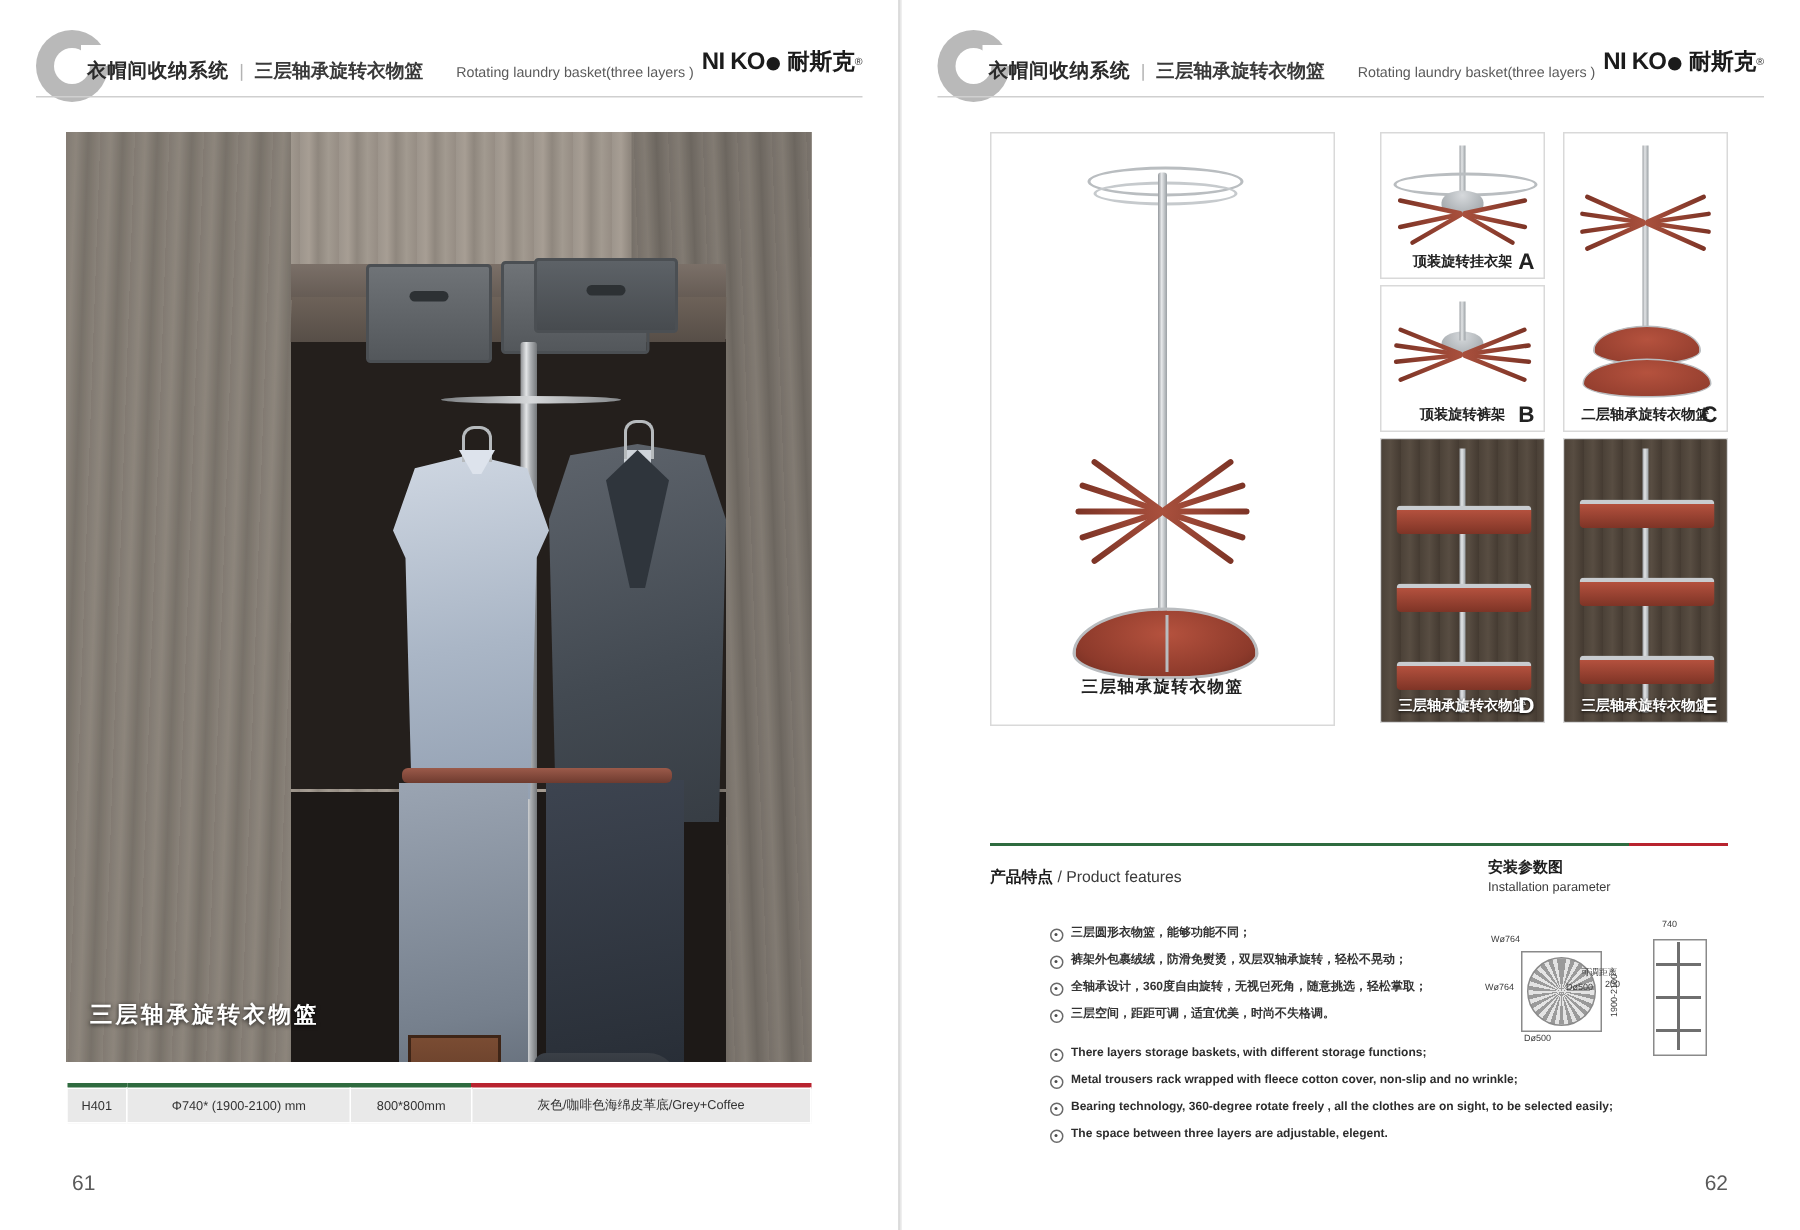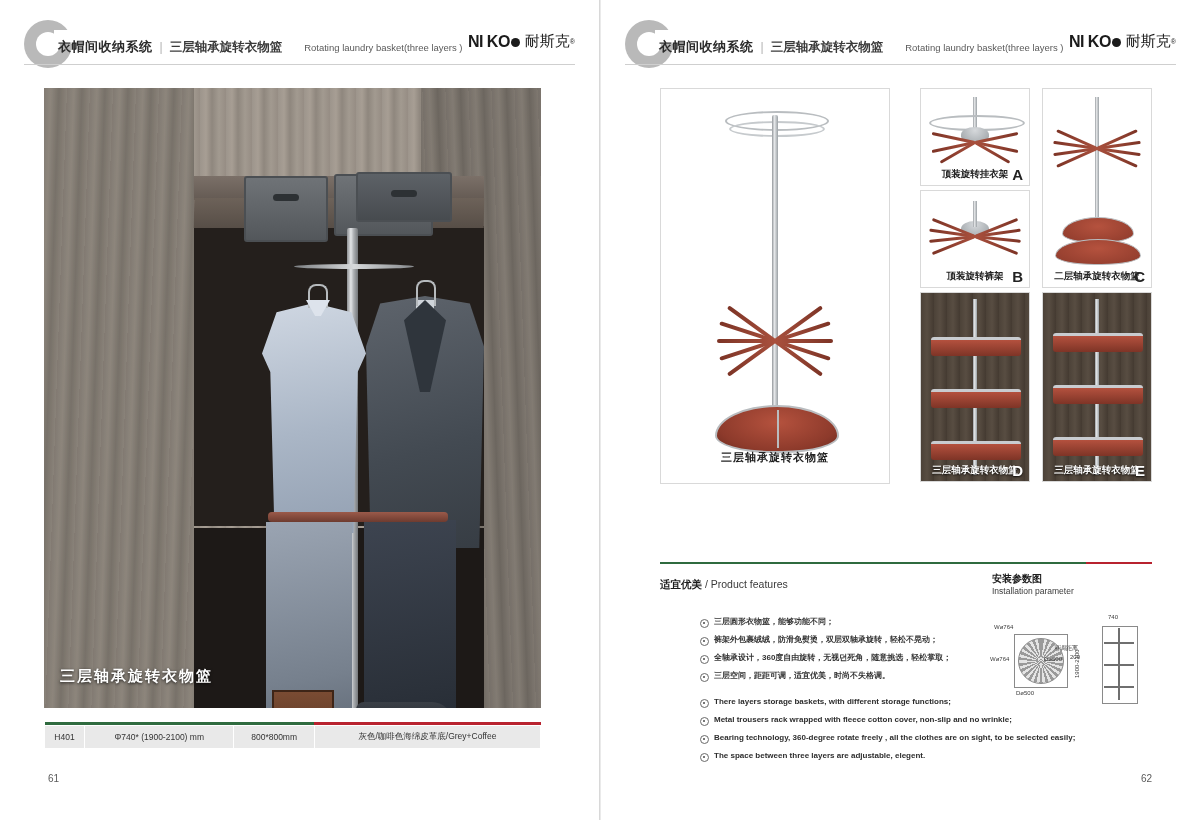--- a/index.html
+++ b/index.html
@@ -30,21 +30,21 @@
   }
   .hdr-text{position:absolute;left:34px;top:18px;display:flex;align-items:baseline;white-space:nowrap;z-index:3;}
   .hdr-cn{font-size:13px;color:#2b2b2b;letter-spacing:.5px;font-weight:bold;}
   .hdr-sep{color:#b3b3b3;margin:0 7px;font-size:12px;}
   .hdr-cn2{font-size:12.5px;color:#3a3a3a;font-weight:bold;}
   .hdr-en{font-size:9.5px;color:#5a5a5a;margin-left:22px;}
   .hdr-line{position:absolute;left:0;right:0;top:44px;height:1px;background:#cfcfcf;}
   .brand{position:absolute;right:0;top:12px;display:flex;align-items:center;}
   .brand-mark{font-size:16px;font-weight:bold;color:#1b1b1b;letter-spacing:-.5px;}
   .brand-dot{display:inline-block;width:9px;height:9px;border-radius:50%;background:#1b1b1b;margin:0 1px;position:relative;top:1px;}
-  .brand-cn{font-size:15px;font-weight:normal;color:#1b1b1b;margin-left:4px;}
+  .brand-cn{font-size:15px;font-weight:bold;color:#1b1b1b;margin-left:4px;}
   .brand-tm{font-size:7px;vertical-align:super;color:#1b1b1b;}
 
   
   .photo{
     position:absolute;left:44px;top:88px;width:497px;height:620px;
     background:
       linear-gradient(90deg, rgba(0,0,0,.28), rgba(0,0,0,0) 12%, rgba(0,0,0,0) 88%, rgba(0,0,0,.30)),
       repeating-linear-gradient(90deg,#9d958c 0px,#a79e94 6px,#8f877e 12px,#a29a90 19px,#968d84 26px),
       #9b9289;
     overflow:hidden;
@@ -93,21 +93,21 @@
   .shoe{position:absolute;left:312px;top:614px;width:96px;height:42px;background:linear-gradient(180deg,#3a3f46,#1d2126);border-radius:8px 20px 10px 6px;z-index:9;}
   .photo-caption{position:absolute;left:16px;bottom:22px;color:#fff;font-size:15px;font-weight:bold;letter-spacing:2px;z-index:12;text-shadow:0 1px 3px rgba(0,0,0,.8);}
 
   
   .tbl{position:absolute;left:44px;top:722px;width:497px;font-size:8.5px;border-collapse:collapse;}
   .tbl td,.tbl th{border:1px solid #ffffff;text-align:center;padding:5px 2px;}
   .tbl thead th{background:#8b8b8b;color:#fff;font-weight:normal;font-size:8.5px;}
   .tbl tbody td{background:#e9e9e9;color:#333;font-size:8.5px;}
   .tbl .accent{height:3px;padding:0;border:none;}
 
-  .pgnum{position:absolute;bottom:36px;font-size:10px;color:#5a5a5a;}
+  .pgnum{position:absolute;bottom:24px;font-size:14px;color:#5a5a5a;}
   .pgnum.l{left:48px;}
   .pgnum.r{right:48px;margin-left:32px;}
 
   
   .render-main{position:absolute;left:660px;top:88px;width:228px;height:394px;border:1px solid #d9d9d9;background:#fff;}
   .rm-cap{position:absolute;left:0;right:0;bottom:18px;text-align:center;font-size:11px;color:#222;font-weight:bold;letter-spacing:1px;}
   .rack-pole{position:absolute;left:50%;margin-left:-3px;top:26px;width:6px;height:300px;
     background:linear-gradient(90deg,#93979b,#e6e8ea 40%,#9aa0a4);border-radius:2px;}
   .rack-top{position:absolute;left:50%;margin-left:-50px;top:22px;width:100px;height:16px;
     border:2px solid #b9bdc0;border-radius:50%;}
@@ -354,21 +354,21 @@
     <div class="mini-pole" style="top:6px;height:176px;margin-left:-2px"></div>
     <div class="dshelf" style="top:40px"></div>
     <div class="dshelf" style="top:92px"></div>
     <div class="dshelf" style="top:144px"></div>
     <div class="tlabel">三层轴承旋转衣物篮</div>
     <div class="tlet">E</div>
   </div>
 
   <div class="feat-rule"></div>
   <div class="feat-title">
-    <span>适宜优美</span>
+    <span>产品特点</span>
     <span class="en">/ Product features</span>
   </div>
 
   <ul class="feat-list">
     <li>三层圆形衣物篮，能够功能不同；</li>
     <li>裤架外包裹绒绒，防滑免熨烫，双层双轴承旋转，轻松不晃动；</li>
     <li>全轴承设计，360度自由旋转，无视던死角，随意挑选，轻松掌取；</li>
     <li>三层空间，距距可调，适宜优美，时尚不失格调。</li>
   </ul>
 

